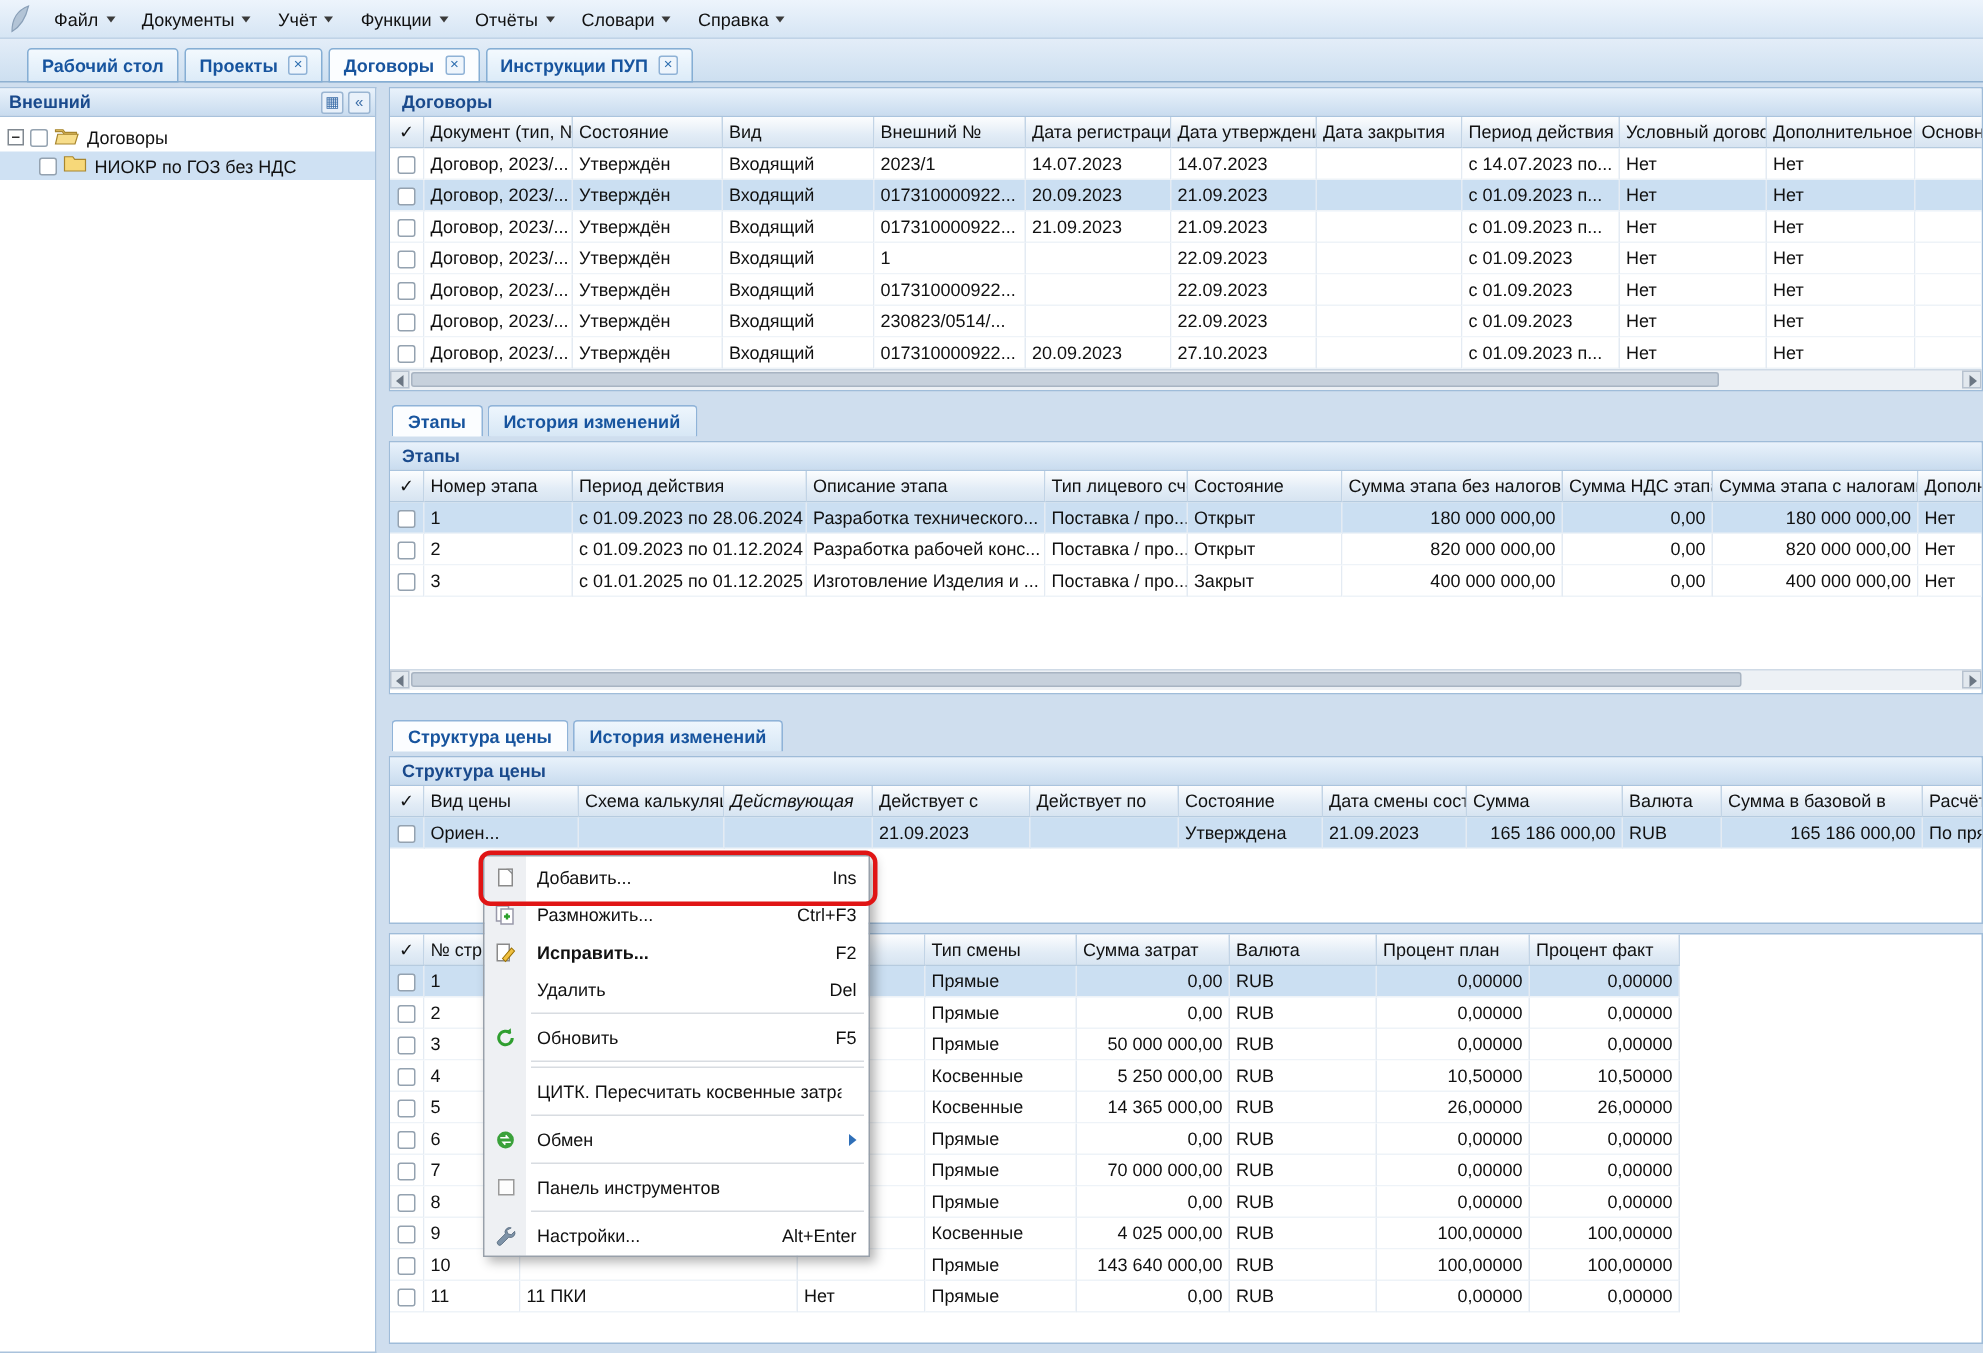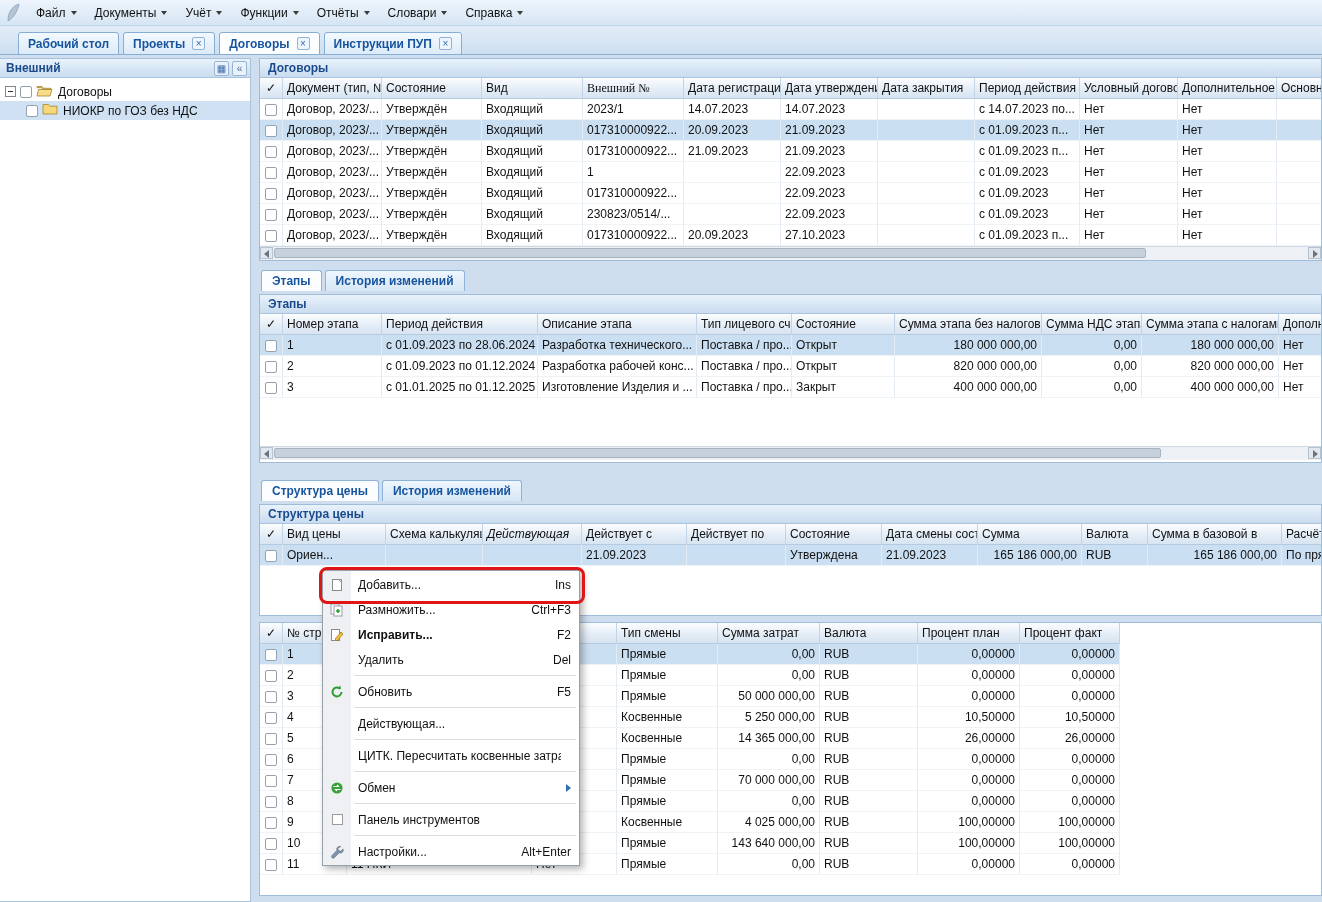--- a/index.html
+++ b/index.html
@@ -197,21 +197,21 @@
 
     <div class="sec" id="sec-contracts">
       <div class="sec-title">Договоры</div>
       <table class="grid" style="width:1064px">
         <thead>
             <tr>
               <th class="cbh" style="width: 23px;">✓</th>
               <th style="width: 99px;">Документ (тип, №</th>
               <th style="width: 100px;">Состояние</th>
               <th style="width: 101px;">Вид</th>
-              <th style="width: 101px; font-family: Liberation Serif, serif;">Внешний №</th>
+              <th style="width: 101px;">Внешний №</th>
               <th style="width: 97px;">Дата регистрации</th>
               <th style="width: 97px;">Дата утверждения</th>
               <th style="width: 97px;">Дата закрытия</th>
               <th style="width: 105px;">Период действия</th>
               <th style="width: 98px;">Условный договор</th>
               <th style="width: 99px;">Дополнительное с</th>
               <th style="width: 47px;">Основн</th>
             </tr>
           </thead>
         <tbody>
@@ -620,25 +620,20 @@
           <span class="ctx-ic">
             <svg width="14" height="14" viewBox="0 0 14 14">
               <path d="M11.5 7a4.5 4.5 0 1 1-1.3-3.2" fill="none" stroke="#2f9e2f" stroke-width="2"></path>
               <path d="M10.5 0.5L10.7 4.2L7.2 3.2Z" fill="#2f9e2f"></path>
             </svg>
           </span>
           <span class="ctx-lb">Обновить</span>
           <span class="ctx-sc">F5</span>
         </div>
         <div class="ctx-sep"></div>
-        <div class="ctx-item">
-          <span class="ctx-ic"></span>
-          <span class="ctx-lb">Действующая...</span>
-          <span class="ctx-sc"></span>
-        </div>
         <div class="ctx-sep"></div>
         <div class="ctx-item">
           <span class="ctx-ic"></span>
           <span class="ctx-lb">ЦИТК. Пересчитать косвенные затраты...</span>
           <span class="ctx-sc"></span>
         </div>
         <div class="ctx-sep"></div>
         <div class="ctx-item">
           <span class="ctx-ic">
             <svg width="14" height="14" viewBox="0 0 14 14">

